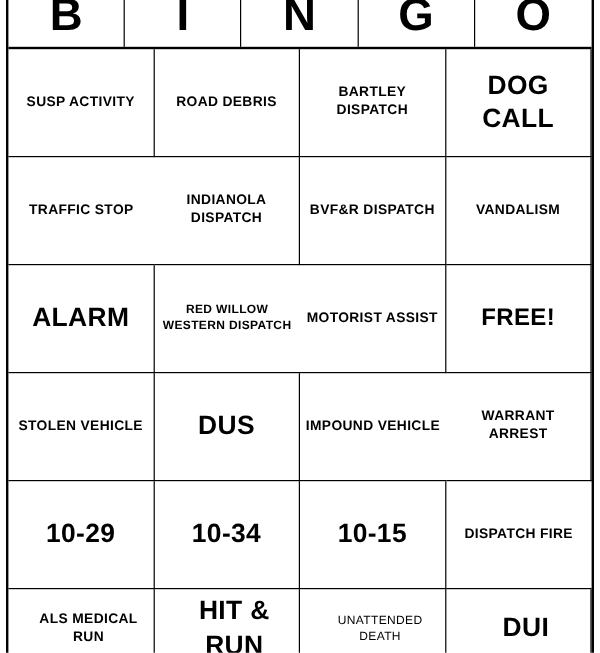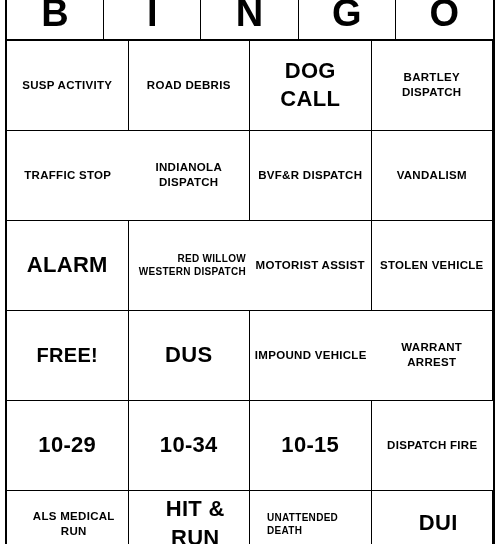--- a/index.html
+++ b/index.html
@@ -102,51 +102,51 @@
       <div class="bingo-letter">O</div>
     </div>
   <div class="bingo-grid">
   <div class="bingo-cell">
         <span class="cell-text">SUSP ACTIVITY</span>
       </div>
       <div class="bingo-cell">
         <span class="cell-text">ROAD DEBRIS</span>
       </div>
       <div class="bingo-cell">
-        <span class="cell-text large">DOG CALL</span>
+        <span class="cell-text">BARTLEY DISPATCH</span>
       </div>
       <div class="bingo-cell">
-        <span class="cell-text">BARTLEY DISPATCH</span>
+        <span class="cell-text large">DOG CALL</span>
       </div>
       <div class="bingo-cell">
         <span class="cell-text">TRAFFIC STOP</span>
       </div>
       <div class="bingo-cell">
         <span class="cell-text">INDIANOLA DISPATCH</span>
       </div>
       <div class="bingo-cell">
         <span class="cell-text">BVF&amp;R DISPATCH</span>
       </div>
       <div class="bingo-cell">
         <span class="cell-text">VANDALISM</span>
       </div>
       <div class="bingo-cell">
         <span class="cell-text large">ALARM</span>
       </div>
       <div class="bingo-cell">
-        <span class="cell-text" style="font-size: 10px; font-weight: bold; line-height: 1.3; text-align: right; text-transform: uppercase;">RED WILLOW WESTERN DISPATCH</span>
+        <span class="cell-text" style="font-size: 10px; font-weight: bold; line-height: 1.3; text-align: center; text-transform: uppercase;">RED WILLOW WESTERN DISPATCH</span>
       </div>
       <div class="bingo-cell">
         <span class="cell-text">MOTORIST ASSIST</span>
       </div>
       <div class="bingo-cell">
-        <span class="cell-text">STOLEN VEHICLE</span>
+        <span class="cell-text free">Free!</span>
       </div>
       <div class="bingo-cell">
-        <span class="cell-text free">Free!</span>
+        <span class="cell-text">STOLEN VEHICLE</span>
       </div>
       <div class="bingo-cell">
         <span class="cell-text xlarge">DUS</span>
       </div>
       <div class="bingo-cell">
         <span class="cell-text">IMPOUND VEHICLE</span>
       </div>
       <div class="bingo-cell">
         <span class="cell-text">WARRANT ARREST</span>
       </div>
@@ -162,19 +162,19 @@
       <div class="bingo-cell">
         <span class="cell-text">DISPATCH FIRE</span>
       </div>
       <div class="bingo-cell">
         <span class="cell-text">ALS MEDICAL RUN</span>
       </div>
       <div class="bingo-cell">
         <span class="cell-text large">HIT &amp; RUN</span>
       </div>
       <div class="bingo-cell">
-        <span class="cell-text" style="font-size: 10px; font-weight: bold; line-height: 1.3; text-align: left; text-transform: uppercase;">UNATTENDED DEATH</span>
+        <span class="cell-text" style="font-size: 10px; font-weight: normal; line-height: 1.3; text-align: center; text-transform: uppercase;">UNATTENDED DEATH</span>
       </div>
       <div class="bingo-cell">
         <span class="cell-text xlarge">DUI</span>
       </div>
     </div>
 </div>
 
 </body></html>

